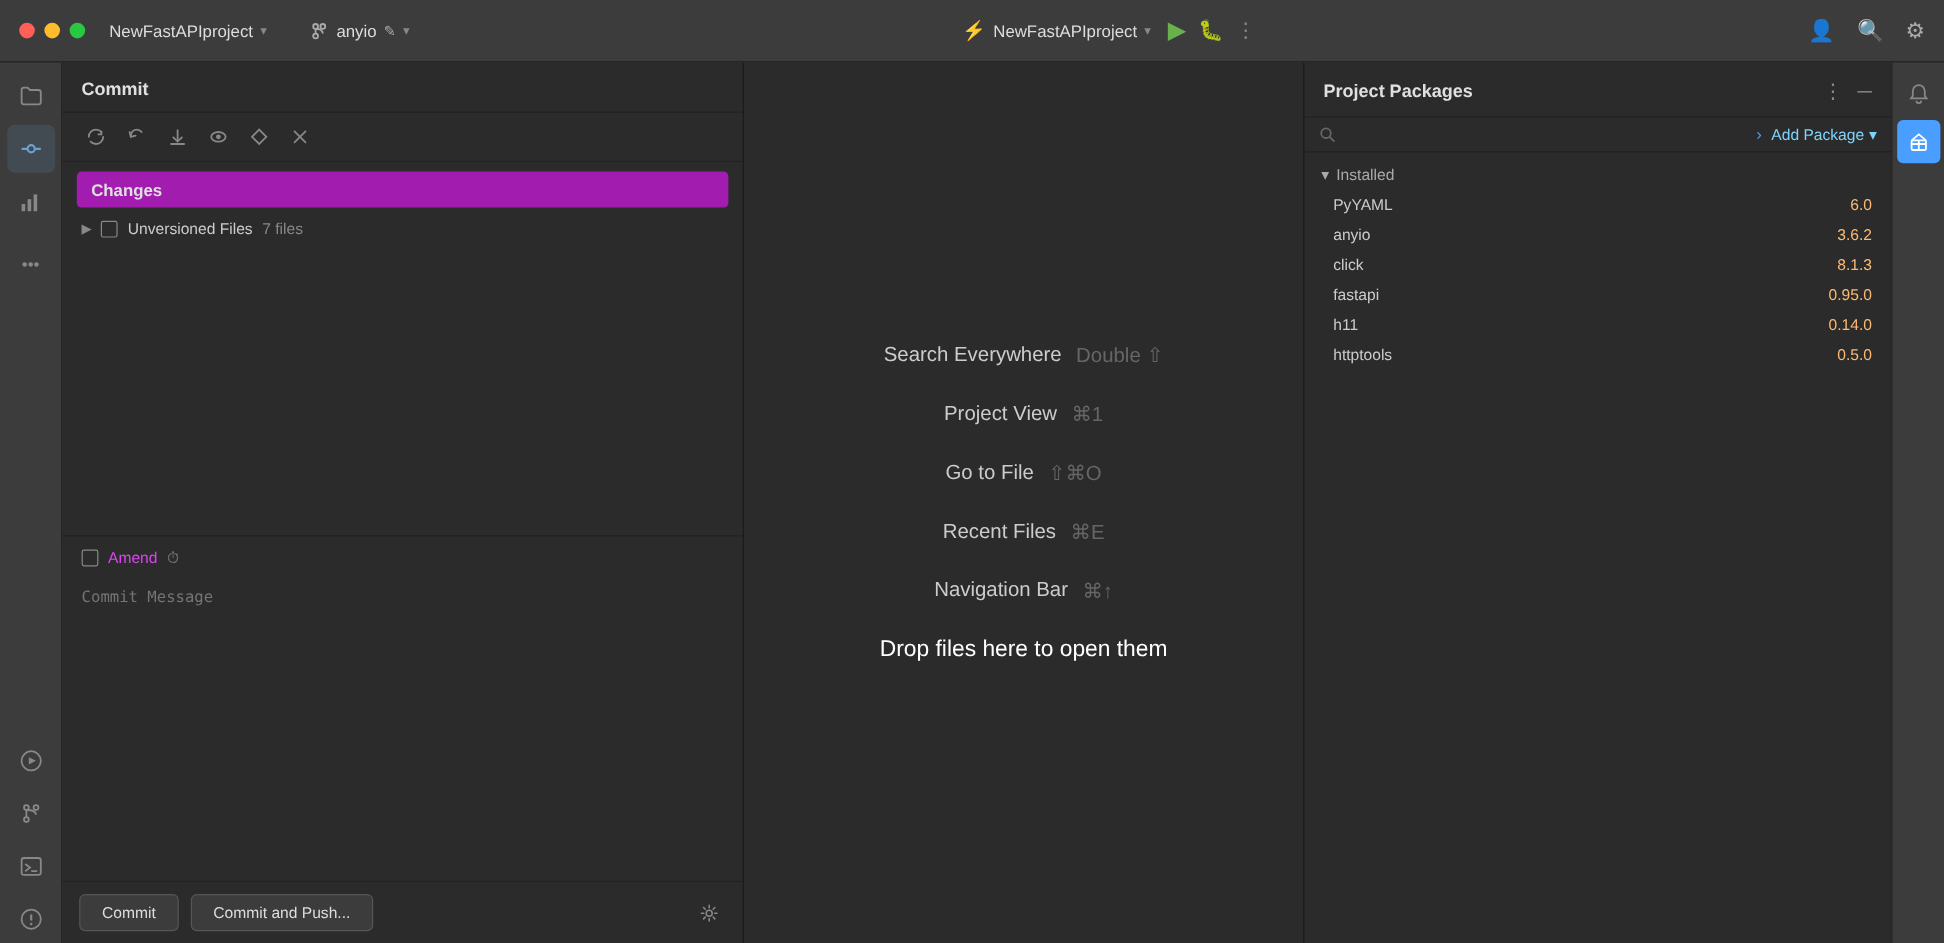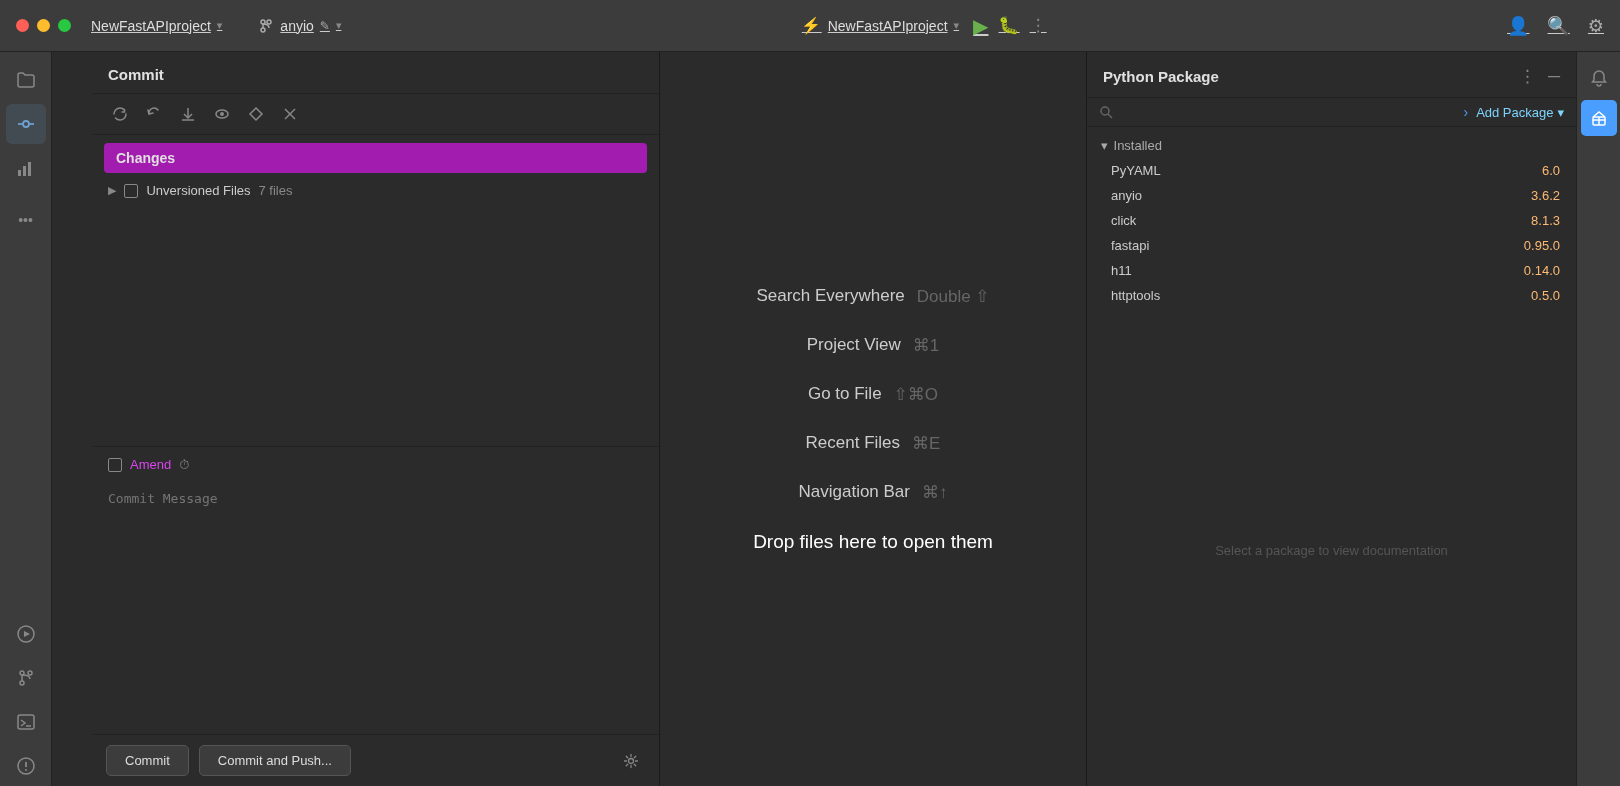--- a/index.html
+++ b/index.html
@@ -17,21 +17,20 @@
     
     .titlebar {
       height: 52px;
       background: #3c3c3c;
       display: flex;
       align-items: center;
       padding: 0 16px;
       gap: 12px;
       flex-shrink: 0;
       border-bottom: 1px solid #222;
-      text-decoration: underline;
     }
     .traffic-lights {
       display: flex;
       gap: 8px;
       margin-right: 8px;
     }
     .traffic-light {
       width: 13px;
       height: 13px;
       border-radius: 50%;
@@ -105,21 +104,20 @@
     }
 
     
     .commit-panel {
       width: 568px;
       background: #2b2b2b;
       display: flex;
       flex-direction: column;
       border-right: 1px solid #1a1a1a;
       flex-shrink: 0;
-      margin-left: 40px;
     }
     .commit-header {
       padding: 14px 16px 10px 16px;
       font-size: 15px;
       font-weight: 600;
       color: #e0e0e0;
       border-bottom: 1px solid #222;
     }
     .commit-toolbar {
       display: flex;
@@ -591,21 +589,21 @@
     </div>
     <div class="shortcut-row">
       <span class="shortcut-label">Navigation Bar</span>
       <span class="shortcut-keys">⌘↑</span>
     </div>
     <div class="drop-label">Drop files here to open them</div>
   </div>
 
   <div class="python-panel">
     <div class="python-panel-header">
-      <span class="python-panel-title">Python Package</span>
+      <span class="python-panel-title">Project Packages</span>
       <div class="python-panel-toolbar">
         <span class="python-panel-toolbar-btn">⋮</span>
         <span class="python-panel-toolbar-btn">─</span>
       </div>
     </div>
 
     <div class="python-search">
       <svg width="14" height="14" viewBox="0 0 14 14">
         <circle cx="6" cy="6" r="4" fill="none" stroke="#666" stroke-width="1.5"></circle>
         <line x1="9" y1="9" x2="13" y2="13" stroke="#666" stroke-width="1.5"></line>
@@ -644,23 +642,20 @@
       <span class="package-name">h11</span>
       <span class="package-version">0.14.0</span>
     </div>
           <div class="package-row">
       <span class="package-name">httptools</span>
       <span class="package-version">0.5.0</span>
     </div>
         </div>
     </div>
 
-    <div class="python-doc-area">
-      <span class="python-doc-placeholder">Select a package to view documentation</span>
-    </div>
   </div>
 
   <div class="right-sidebar-icons">
     <div class="right-sidebar-icon-btn">
       <svg width="18" height="18" viewBox="0 0 18 18">
         <path d="M9 2a5 5 0 015 5v4l1.5 2H2.5L4 11V7a5 5 0 015-5z" fill="none" stroke="#888" stroke-width="1.5"></path>
         <path d="M7 15a2 2 0 004 0" fill="none" stroke="#888" stroke-width="1.5"></path>
       </svg>
     </div>
     <div class="right-sidebar-icon-btn active">

